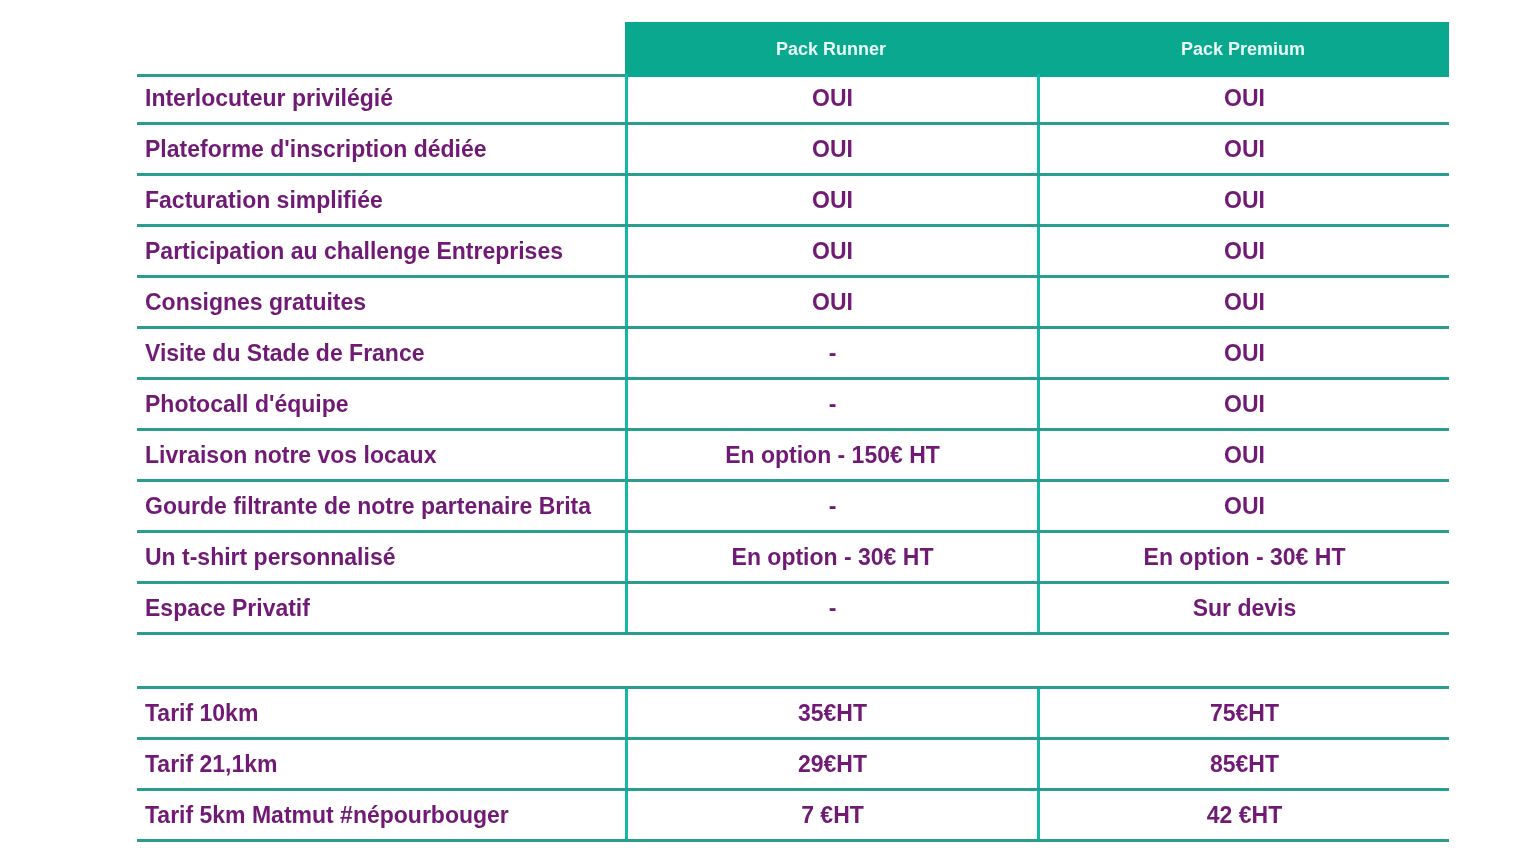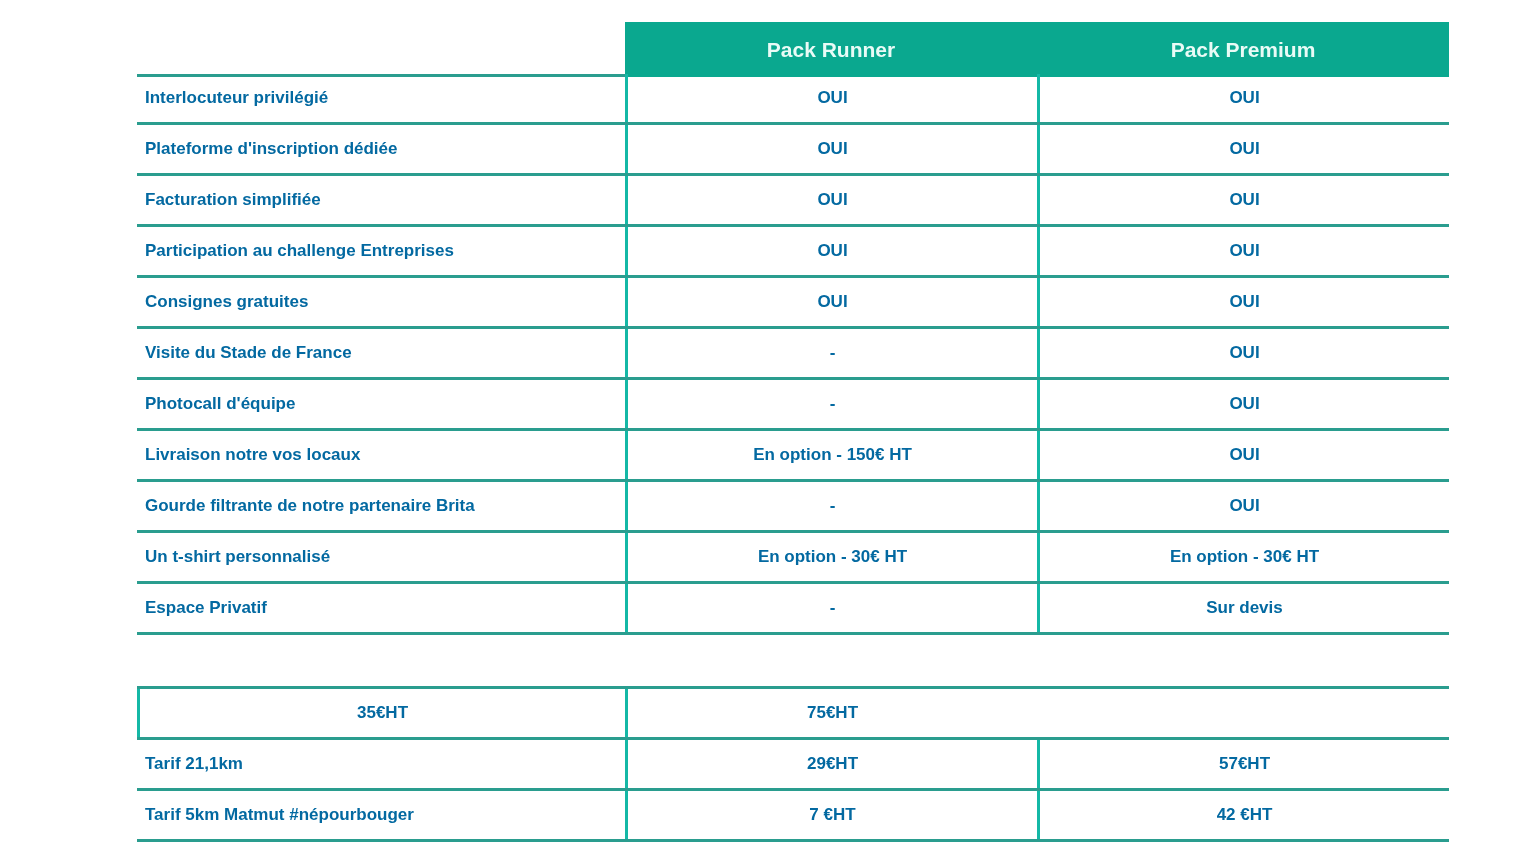--- a/index.html
+++ b/index.html
@@ -28,33 +28,33 @@
   .head-row {
     height: 52px;
   }
   .head-empty {
     border-bottom: 3px solid #2a9d8f;
   }
   .head-cell {
     background: #0aa88f;
     color: #e9fbf6;
     font-weight: bold;
-    font-size: 21px;
+    font-size: 18px;
     display: flex;
     align-items: center;
     justify-content: center;
     height: 55px;
     box-sizing: border-box;
   }
   .cell {
     display: flex;
     align-items: center;
-    font-size: 17px;
+    font-size: 23px;
     font-weight: bold;
-    color: #0369a1;
+    color: #701a75;
     box-sizing: border-box;
     height: 48px;
   }
   .cell.label {
     padding-left: 8px;
   }
   .cell.val {
     justify-content: center;
     border-left: 3px solid #14b8a6;
   }
@@ -134,27 +134,28 @@
       </div>
       <div class="rowwrap">
         <div class="cell label">Espace Privatif</div>
         <div class="cell val">-</div>
         <div class="cell val">Sur devis</div>
       </div>
     </div>
 
   <div class="price-table" id="pricing">
       <div class="rowwrap">
+        <div class="cell label">Tarif 10km</div>
         <div class="cell val">35€HT</div>
         <div class="cell val">75€HT</div>
       </div>
       <div class="rowwrap">
         <div class="cell label">Tarif 21,1km</div>
         <div class="cell val">29€HT</div>
-        <div class="cell val">57€HT</div>
+        <div class="cell val">85€HT</div>
       </div>
       <div class="rowwrap">
         <div class="cell label">Tarif 5km Matmut #népourbouger</div>
         <div class="cell val">7 €HT</div>
         <div class="cell val">42 €HT</div>
       </div>
     </div>
 
 </div>
 

